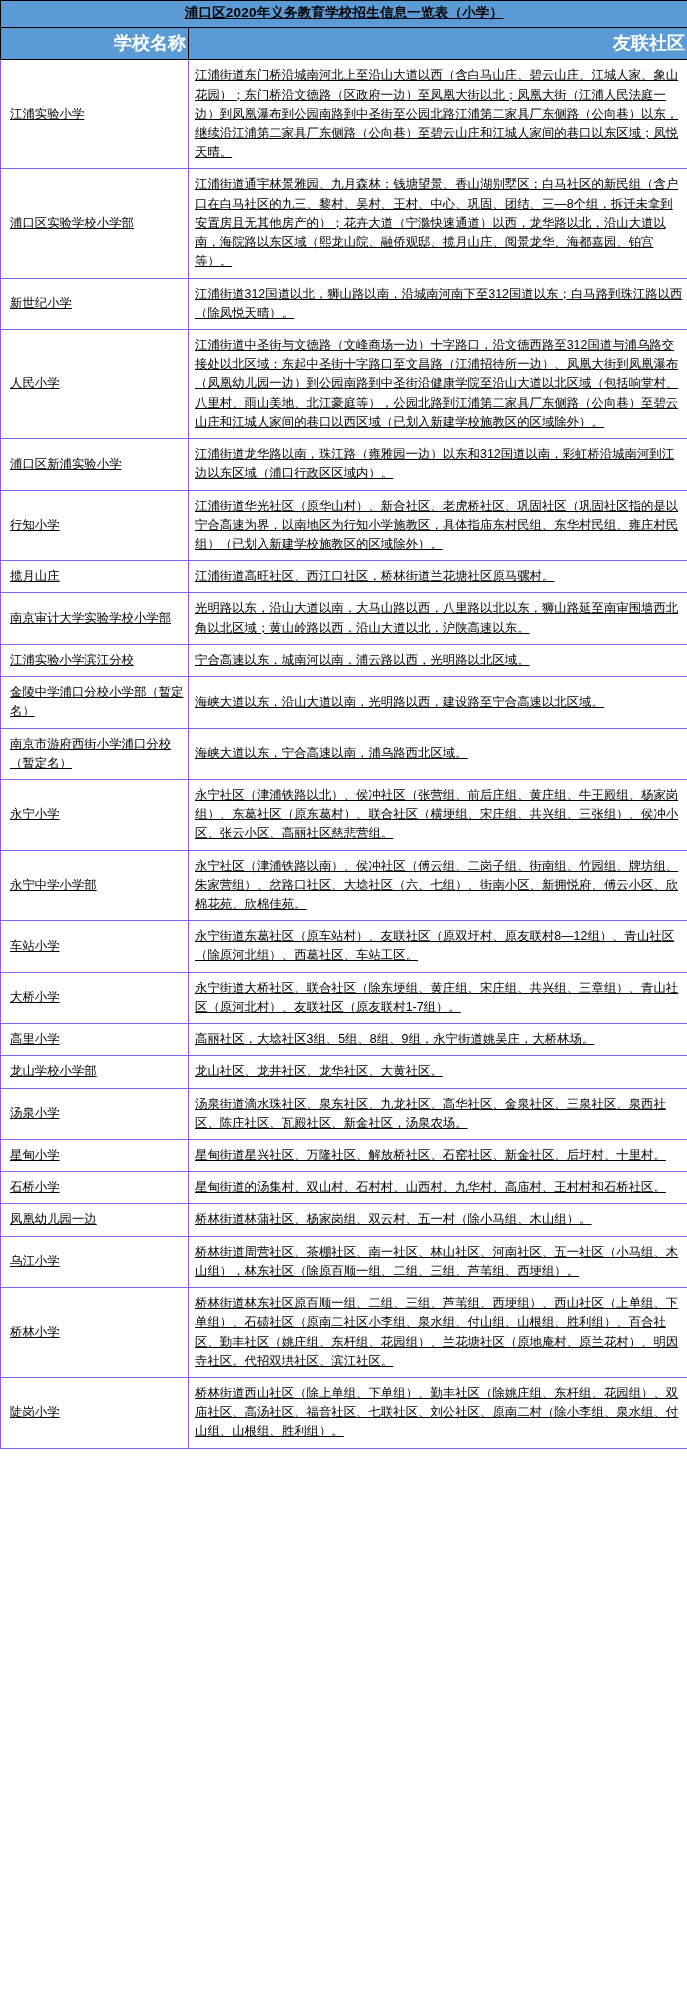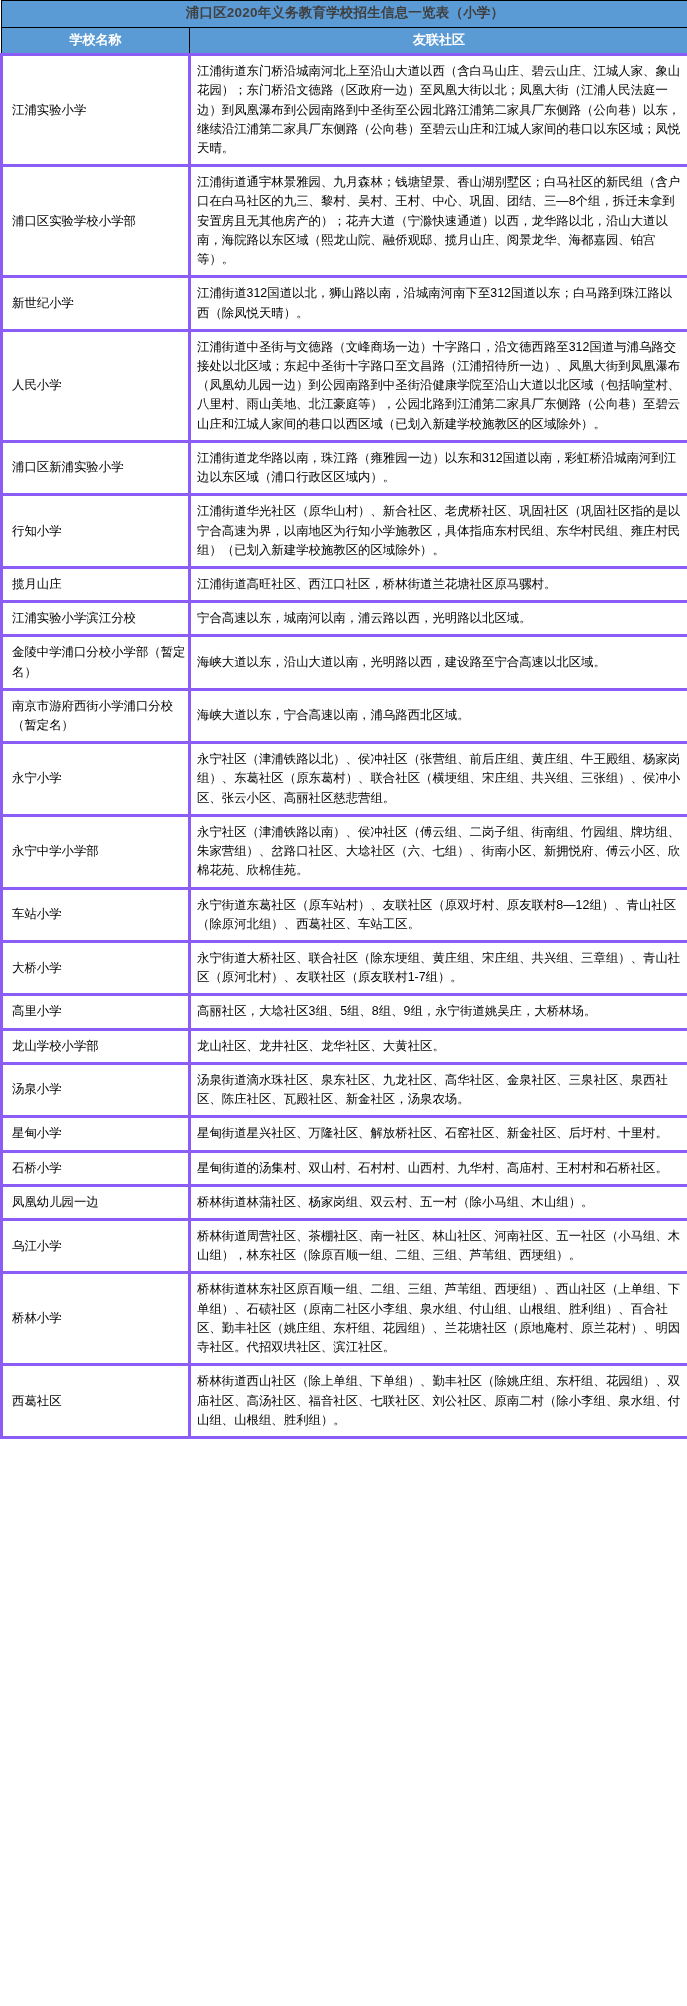--- a/index.html
+++ b/index.html
@@ -34,33 +34,34 @@
     text-align: center;
     padding: 4px 2px 5px 2px;
     border: 1px solid #000000;
     letter-spacing: 0.2px;
     line-height: 1.25;
   }
   tr.header-row th {
     background: #5B9BD5;
     color: #ffffff;
     font-weight: bold;
-    font-size: 13px;
-    text-align: center;
+    font-size: 18px;
+    text-align: right;
     padding: 4px 2px 5px 2px;
     border: 1px solid #000000;
     line-height: 1.25;
   }
   tbody td {
-    border: 3px solid #8b5cf6;
+    border: 1px solid #8b5cf6;
     vertical-align: middle;
     font-size: 12.4px;
     line-height: 1.55;
     padding: 6px 5px 6px 5px;
     color: #000000;
+    text-decoration: underline;
   }
   td.school-name {
     white-space: nowrap;
     overflow: visible;
     padding-left: 9px;
     padding-right: 2px;
     vertical-align: middle;
   }
   td.school-name.wrap {
     white-space: normal;
@@ -76,21 +77,21 @@
 <body style="background: rgb(255, 255, 255);">
 
 <div id="sheet">
   <table class="admissions">
     <colgroup>
       <col class="c-name">
       <col class="c-range">
     </colgroup>
     <thead>
       <tr class="title-row">
-        <td colspan="2" style="background: rgb(91, 155, 213); color: #404040;">浦口区2020年义务教育学校招生信息一览表（小学）</td>
+        <td colspan="2" style="background: rgb(91, 155, 213); color: #000000; text-decoration: underline;">浦口区2020年义务教育学校招生信息一览表（小学）</td>
       </tr>
       <tr class="header-row">
         <th style="background: rgb(91, 155, 213); color: rgb(255, 255, 255);">学校名称</th>
         <th style="background: rgb(91, 155, 213); color: rgb(255, 255, 255);">友联社区</th>
       </tr>
     </thead>
     <tbody id="tbody">
         <tr>
           <td class="school-name">江浦实验小学</td>
           <td class="range">江浦街道东门桥沿城南河北上至沿山大道以西（含白马山庄、碧云山庄、江城人家、象山花园）；东门桥沿文德路（区政府一边）至凤凰大街以北；凤凰大街（江浦人民法庭一边）到凤凰瀑布到公园南路到中圣街至公园北路江浦第二家具厂东侧路（公向巷）以东，继续沿江浦第二家具厂东侧路（公向巷）至碧云山庄和江城人家间的巷口以东区域；凤悦天晴。</td>
@@ -111,20 +112,24 @@
           <td class="school-name">浦口区新浦实验小学</td>
           <td class="range">江浦街道龙华路以南，珠江路（雍雅园一边）以东和312国道以南，彩虹桥沿城南河到江边以东区域（浦口行政区区域内）。</td>
         </tr>
         <tr>
           <td class="school-name">行知小学</td>
           <td class="range">江浦街道华光社区（原华山村）、新合社区、老虎桥社区、巩固社区（巩固社区指的是以宁合高速为界，以南地区为行知小学施教区，具体指庙东村民组、东华村民组、雍庄村民组）（已划入新建学校施教区的区域除外）。</td>
         </tr>
         <tr>
           <td class="school-name">揽月山庄</td>
           <td class="range">江浦街道高旺社区、西江口社区，桥林街道兰花塘社区原马骡村。</td>
+        </tr>
+        <tr>
+          <td class="school-name wrap">南京审计大学实验学校小学部</td>
+          <td class="range">光明路以东，沿山大道以南，大马山路以西，八里路以北以东，狮山路延至南审围墙西北角以北区域；黄山岭路以西，沿山大道以北，沪陕高速以东。</td>
         </tr>
         <tr>
           <td class="school-name">江浦实验小学滨江分校</td>
           <td class="range">宁合高速以东，城南河以南，浦云路以西，光明路以北区域。</td>
         </tr>
         <tr>
           <td class="school-name wrap">金陵中学浦口分校小学部（暂定名）</td>
           <td class="range">海峡大道以东，沿山大道以南，光明路以西，建设路至宁合高速以北区域。</td>
         </tr>
         <tr>
@@ -173,18 +178,18 @@
         </tr>
         <tr>
           <td class="school-name">乌江小学</td>
           <td class="range">桥林街道周营社区、茶棚社区、南一社区、林山社区、河南社区、五一社区（小马组、木山组），林东社区（除原百顺一组、二组、三组、芦苇组、西埂组）。</td>
         </tr>
         <tr>
           <td class="school-name">桥林小学</td>
           <td class="range">桥林街道林东社区原百顺一组、二组、三组、芦苇组、西埂组）、西山社区（上单组、下单组）、石碛社区（原南二社区小李组、泉水组、付山组、山根组、胜利组）、百合社区、勤丰社区（姚庄组、东杆组、花园组）、兰花塘社区（原地庵村、原兰花村）、明因寺社区。代招双垬社区、滨江社区。</td>
         </tr>
         <tr>
-          <td class="school-name">西葛社区</td>
+          <td class="school-name">陡岗小学</td>
           <td class="range">桥林街道西山社区（除上单组、下单组）、勤丰社区（除姚庄组、东杆组、花园组）、双庙社区、高汤社区、福音社区、七联社区、刘公社区、原南二村（除小李组、泉水组、付山组、山根组、胜利组）。</td>
         </tr>
       </tbody>
   </table>
 </div>
 
 </body></html>

